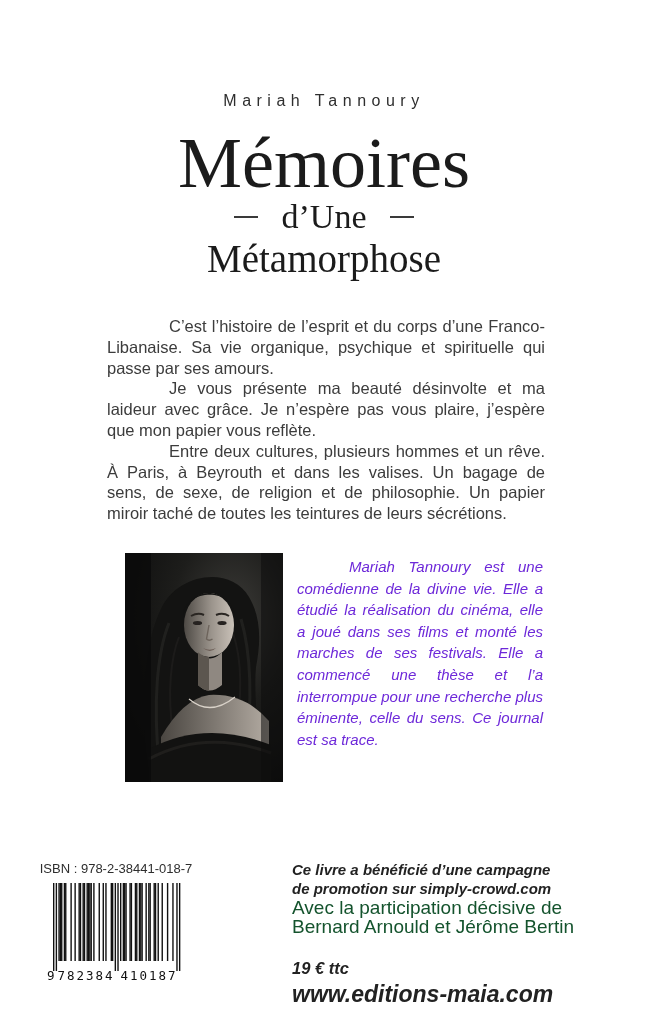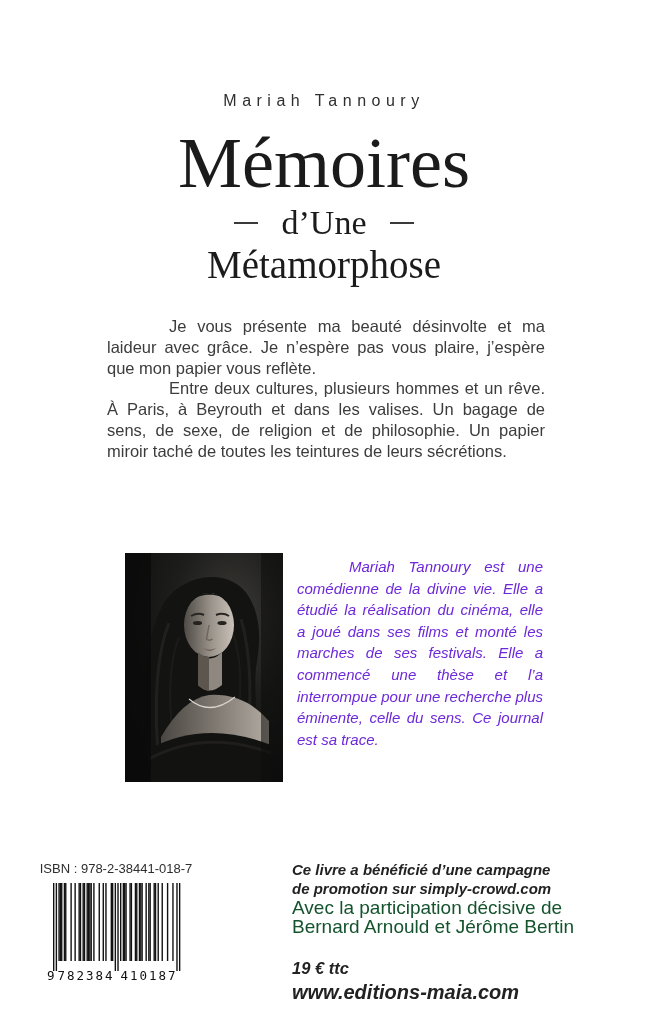--- a/index.html
+++ b/index.html
@@ -28,21 +28,21 @@
   }
   .title-main {
     margin-top:17px;
     font-family:"Liberation Serif", serif;
     font-weight:500;
     font-size:72px;
     line-height:1.0;
     color:#1b1b1b;
   }
   .title-mid {
-    margin-top:7px;
+    margin-top:1px;
     display:flex; align-items:center; justify-content:center;
     gap:24px;
   }
   .title-mid .mid-text {
     font-family:"Liberation Serif", serif;
     font-size:34px;
     line-height:1.0;
     color:#1b1b1b;
   }
   .dash-rule {
@@ -128,21 +128,21 @@
   }
   .credit-line:first-of-type { margin-top:3px; }
   .price-line {
     margin-top:23px;
     font-size:16.5px;
     font-weight:700;
     font-style:italic;
   }
   .website-line {
     margin-top:3px;
-    font-size:20px;
+    font-size:23px;
     font-weight:700;
     font-style:italic;
   }
 </style>
 </head>
 <body>
 
 <div class="page">
 
   <header class="title-block">
@@ -150,20 +150,21 @@
     <h1 class="title-main">Mémoires</h1>
     <div class="title-mid">
       <span class="dash-rule"></span>
       <span class="mid-text">d’Une</span>
       <span class="dash-rule"></span>
     </div>
     <h1 class="title-line3">Métamorphose</h1>
   </header>
 
   <section class="synopsis">
+    <p>C’est l’histoire de l’esprit et du corps d’une Franco-Libanaise. Sa vie organique, psychique et spirituelle qui passe par ses amours.</p>
     <p>Je vous présente ma beauté désinvolte et ma laideur avec grâce. Je n’espère pas vous plaire, j’espère que mon papier vous reflète.</p>
     <p>Entre deux cultures, plusieurs hommes et un rêve. À Paris, à Beyrouth et dans les valises. Un bagage de sens, de sexe, de religion et de philosophie. Un papier miroir taché de toutes les teintures de leurs sécrétions.</p>
   </section>
 
   <figure class="photo-frame" role="img" aria-label="Portrait noir et blanc de Mariah Tannoury">
     <svg viewBox="0 0 158 229" preserveAspectRatio="none">
       <defs>
         <radialGradient id="bgGrad" cx="68%" cy="28%" r="85%">
           <stop offset="0%" stop-color="#3c3b38"></stop>
           <stop offset="45%" stop-color="#1d1d1b"></stop>

